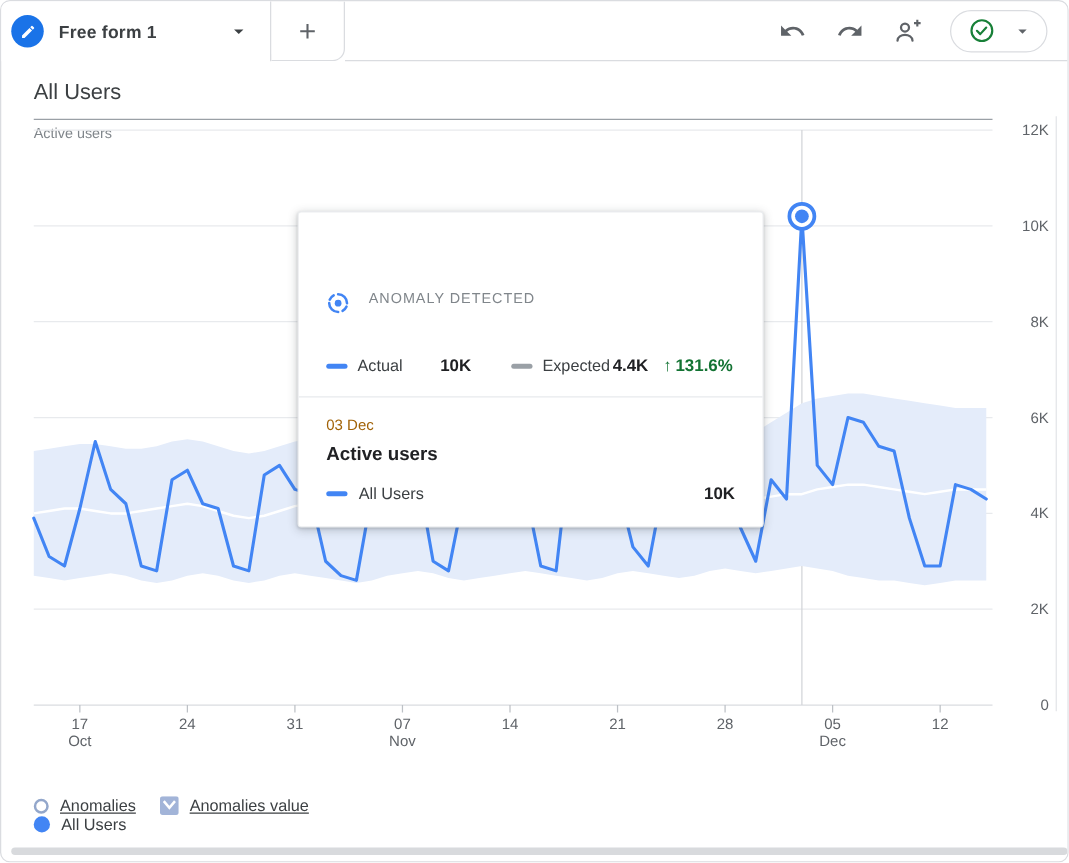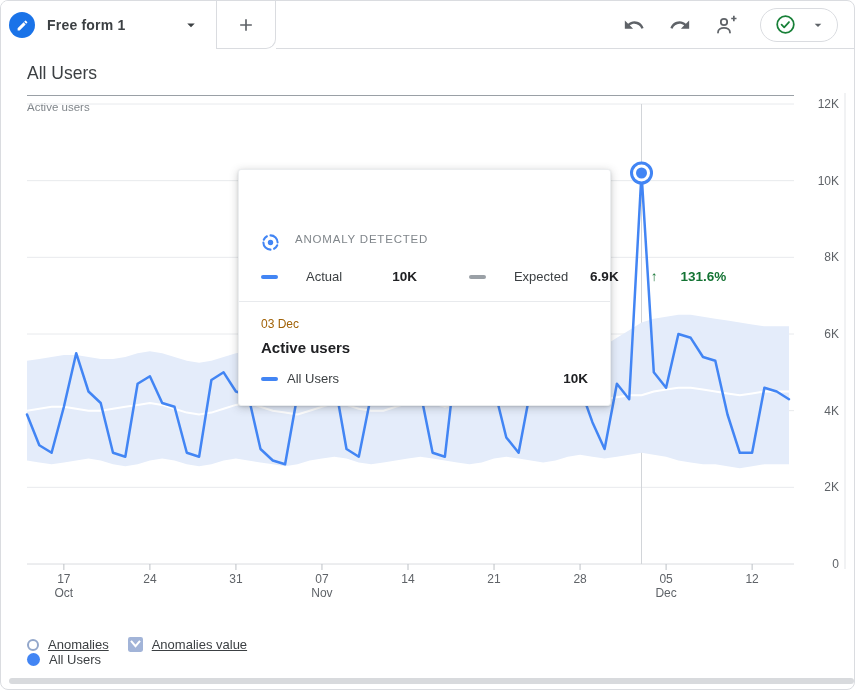--- a/index.html
+++ b/index.html
@@ -23,21 +23,21 @@
   .metric-label{position:absolute;left:26px;top:100px;font-size:11.5px;color:#80868b;}
 
   svg.chart{position:absolute;left:0;top:0;pointer-events:none;}
   .chart-hover-region{position:absolute;left:26px;top:103px;width:762px;height:460px;}
 
   
   .tooltip{position:absolute;left:237px;top:168px;width:373px;background:#fff;border:1px solid #ebedef;border-radius:3px;box-shadow:0 2px 8px rgba(60,64,67,.28),0 1px 2px rgba(60,64,67,.15);}
   .tt-top{padding:19px 22px 17px 22px;}
   .tt-head{display:flex;align-items:flex-start;gap:15px;margin-top:44px;}
   .tt-head-label{font-size:11.5px;color:#80868b;letter-spacing:.8px;}
-  .tt-metrics{display:flex;align-items:center;margin-top:17px;font-size:13px;color:#3c4043;gap:20px;}
+  .tt-metrics{display:flex;align-items:center;margin-top:33px;font-size:13px;color:#3c4043;}
   .dash{width:17px;height:4px;border-radius:2px;flex:0 0 auto;}
   .dash.blue{background:#4285f4;}
   .dash.gray{background:#9aa0a6;}
   .tt-val{font-weight:bold;color:#202124;font-size:13.5px;}
   .tt-change{color:#137333;font-weight:bold;font-size:13.5px;}
   .tt-divider{height:1px;background:#e8eaed;}
   .tt-bottom{padding:15px 22px 19px 22px;}
   .tt-date{font-size:12px;color:#a16207;}
   .tt-metric{font-size:15px;font-weight:bold;color:#202124;margin-top:8px;}
   .tt-series-row{display:flex;align-items:center;margin-top:15px;font-size:13px;color:#3c4043;}
@@ -168,21 +168,21 @@
           <circle cx="12" cy="12" r="3.4" fill="#4285f4"></circle>
         </svg>
         <span class="tt-head-label">ANOMALY DETECTED</span>
       </div>
       <div class="tt-metrics">
         <span class="dash blue"></span>
         <span style="margin-left:8px">Actual</span>
         <span class="tt-val" style="margin-left:30px">10K</span>
         <span class="dash gray" style="margin-left:32px"></span>
         <span style="margin-left:8px">Expected</span>
-        <span class="tt-val" style="margin-left:2px">6.9K</span>
+        <span class="tt-val" style="margin-left:2px">4.4K</span>
         <span class="tt-change" style="margin-left:12px">↑</span>
         <span class="tt-change" style="margin-left:3px">131.6%</span>
       </div>
     </div>
     <div class="tt-divider"></div>
     <div class="tt-bottom">
       <div class="tt-date">03 Dec</div>
       <div class="tt-metric">Active users</div>
       <div class="tt-series-row">
         <span class="dash blue"></span>

